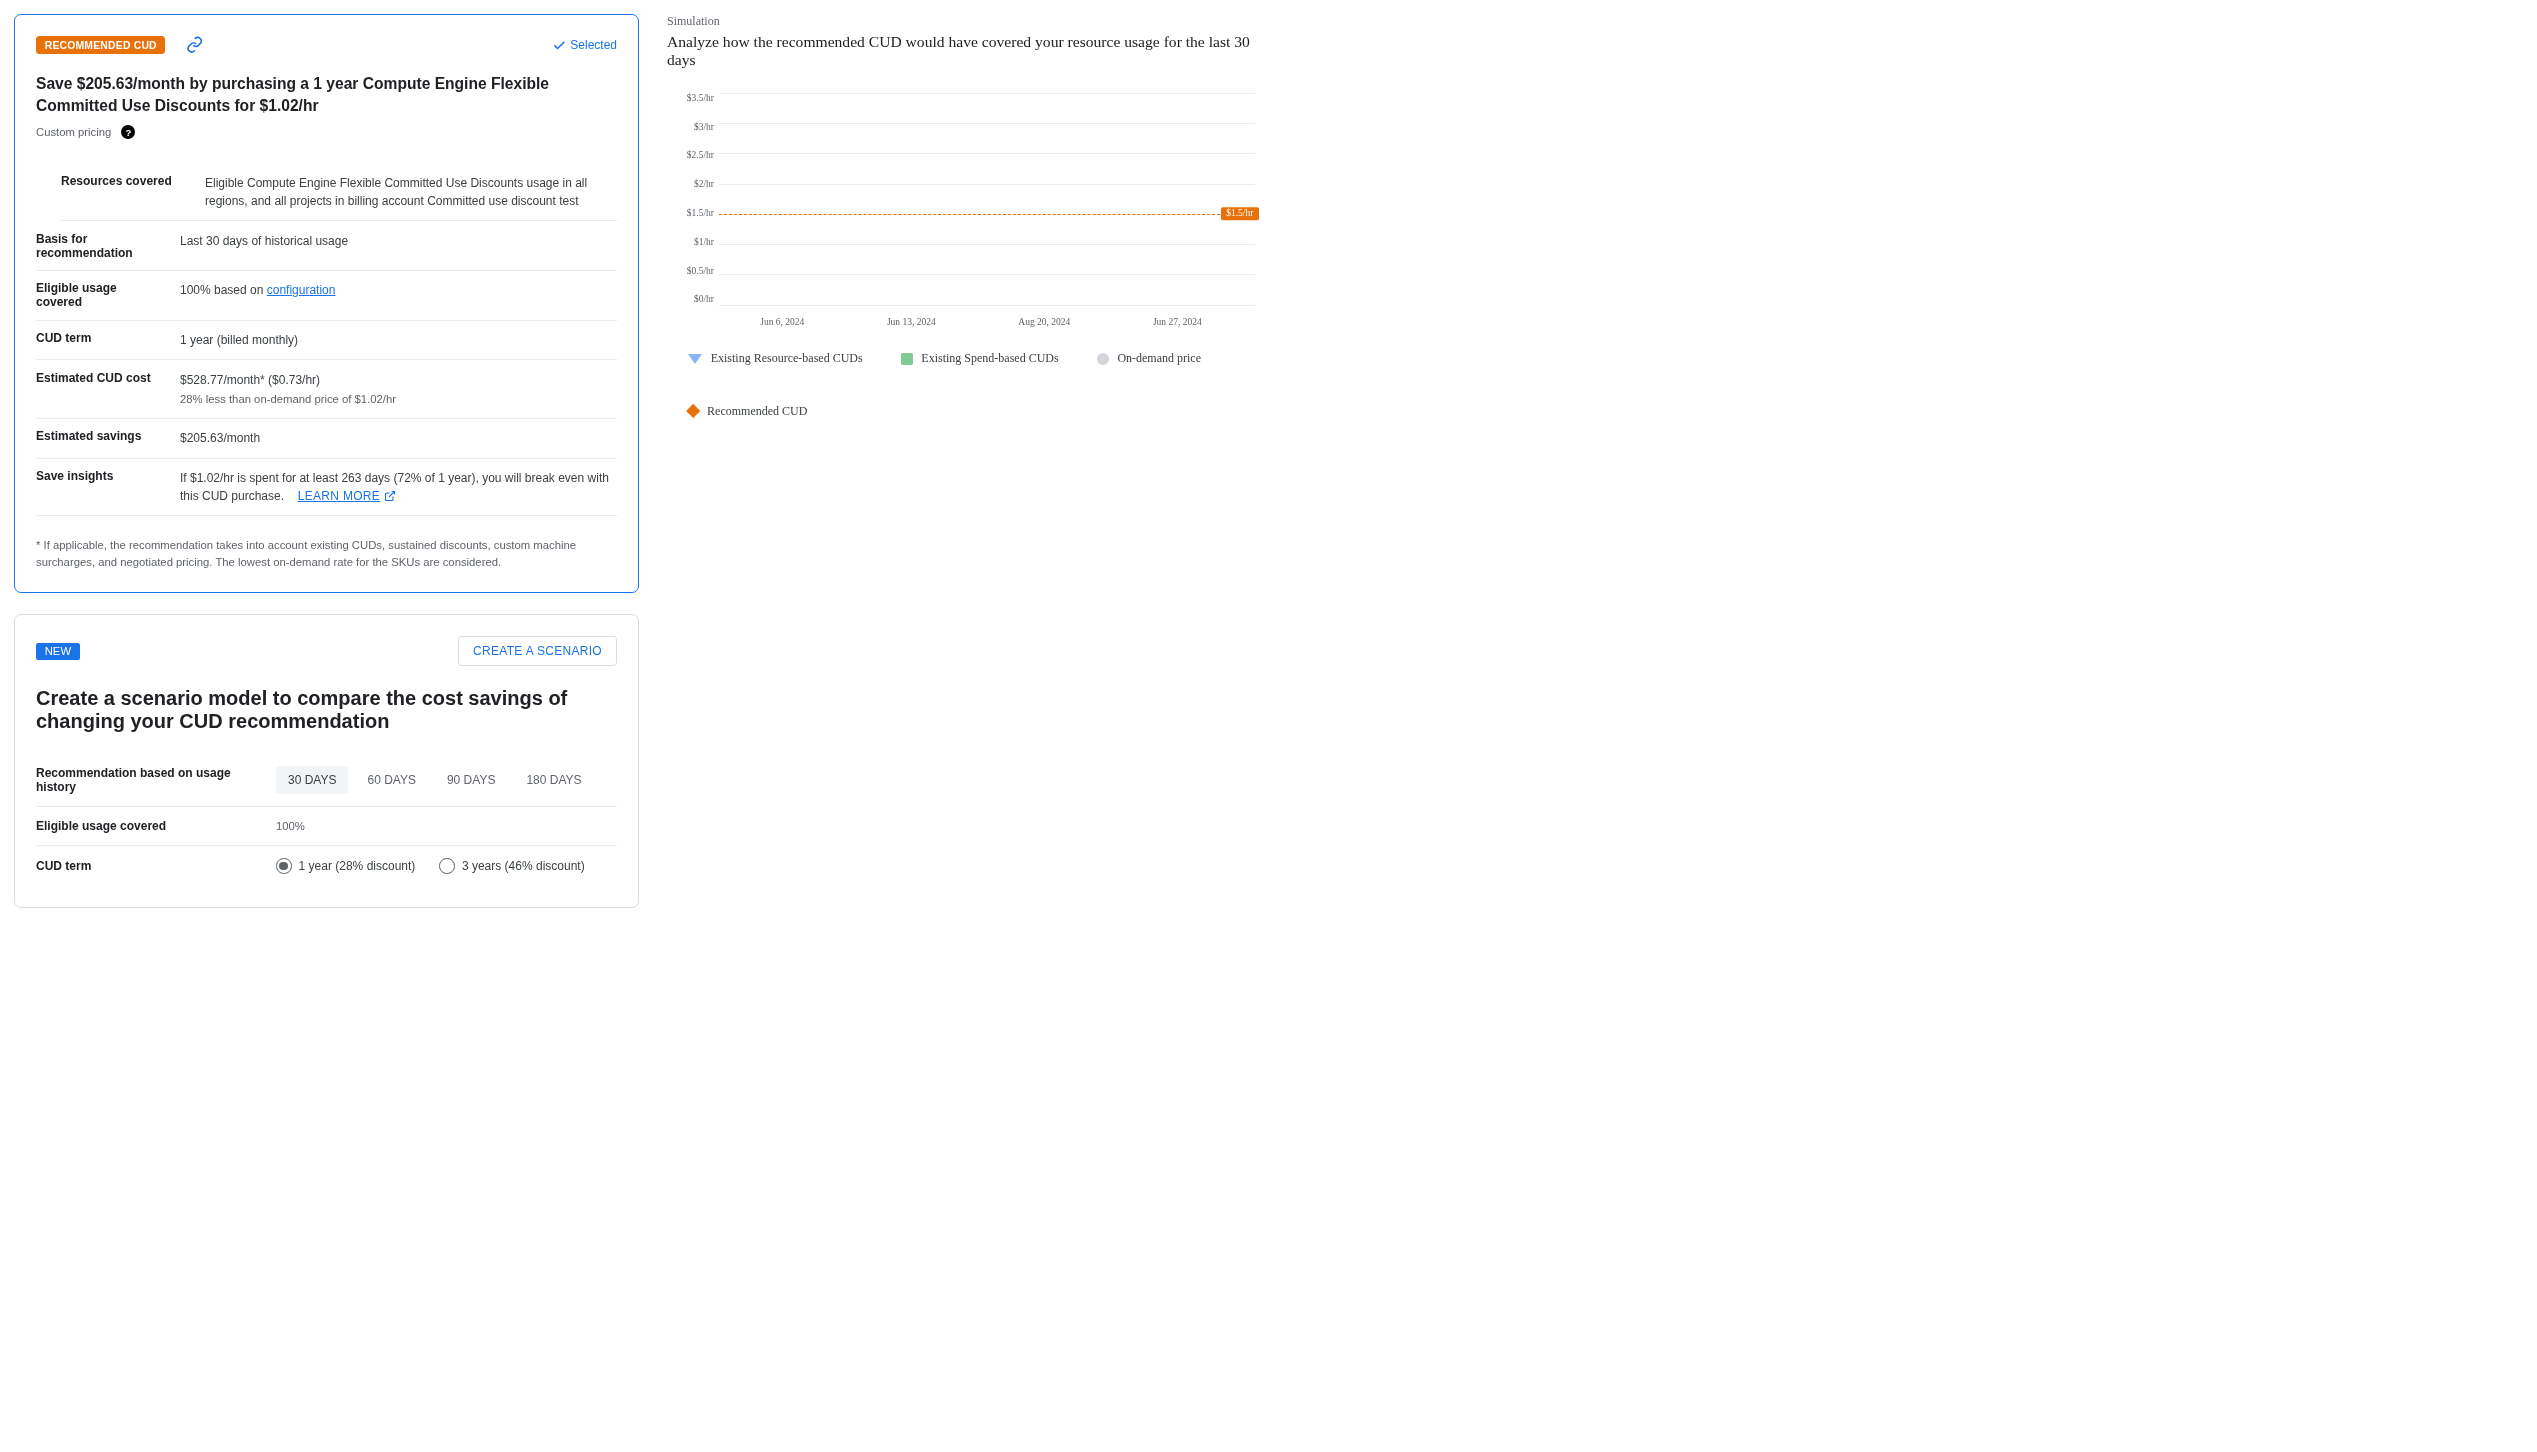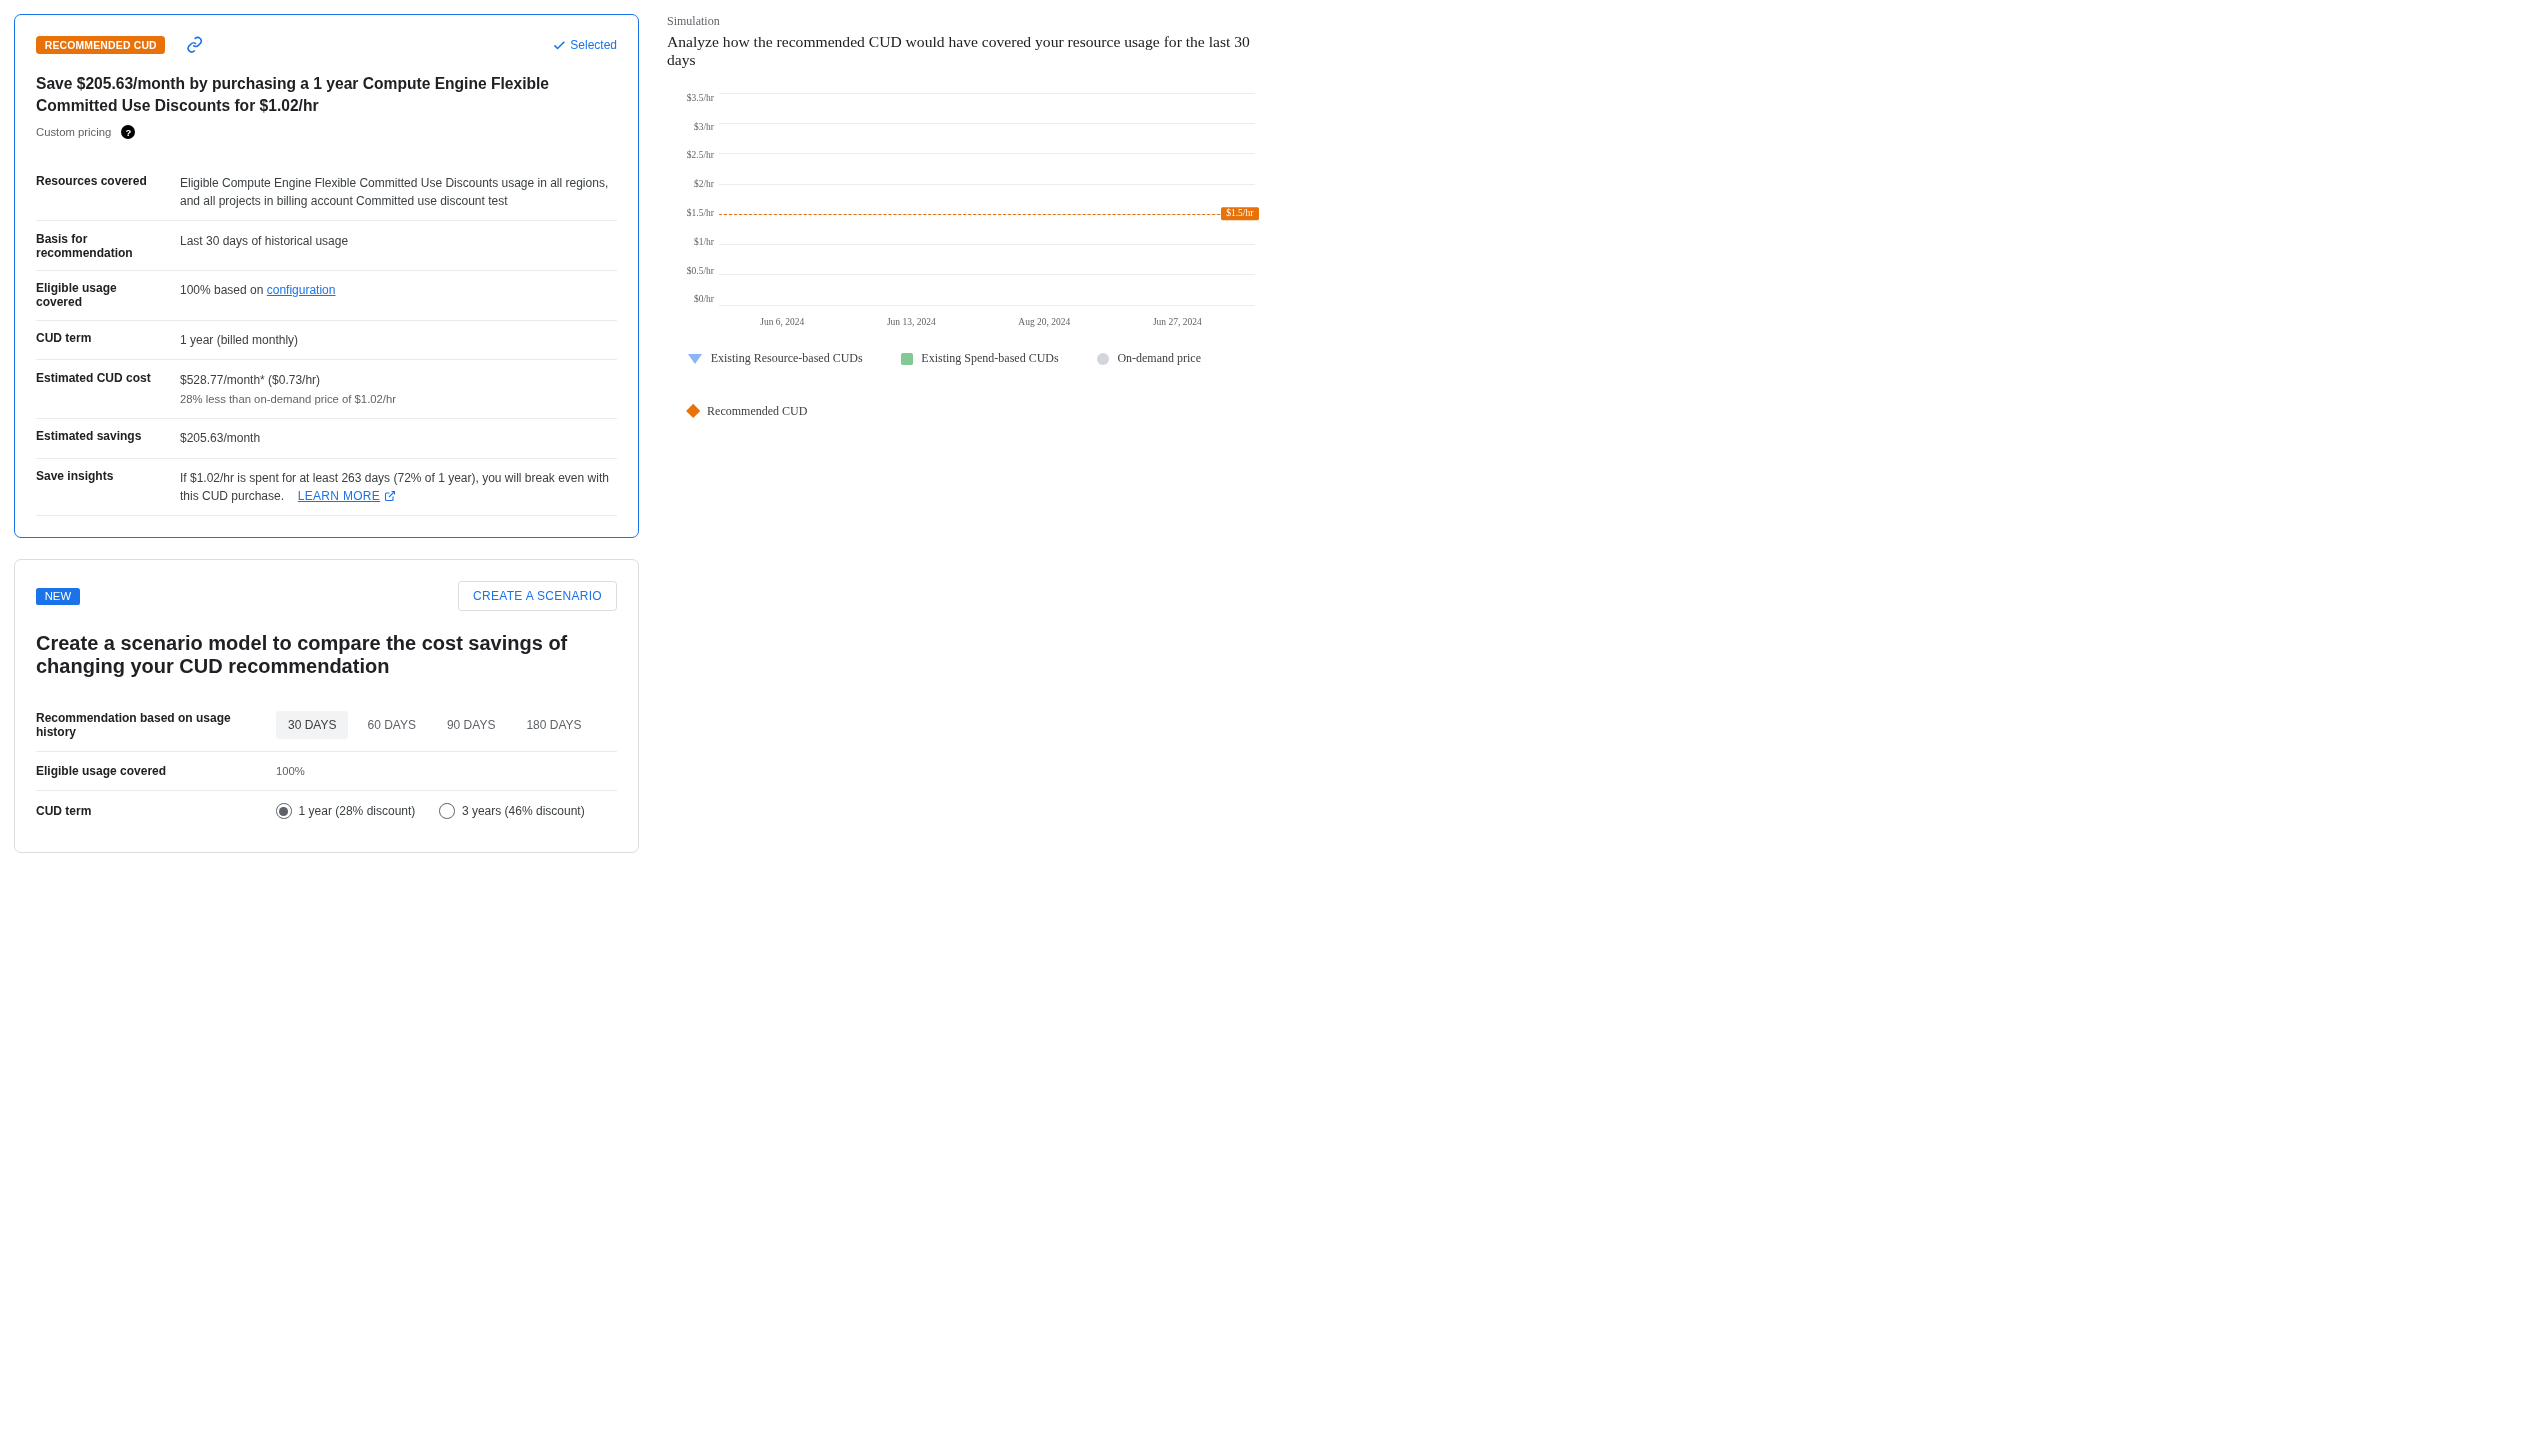--- a/index.html
+++ b/index.html
@@ -12,21 +12,21 @@
 .badge{display:inline-block;background:#e8710a;color:#fff;font-weight:700;font-size:10.4px;padding:3.5px 8.7px;border-radius:3.5px;letter-spacing:0.2px;}
 .badge-new{display:inline-block;background:#1a73e8;color:#fff;font-weight:500;font-size:11.3px;padding:2.6px 8.7px;border-radius:2.6px;}
 .card-top{display:flex;align-items:center;gap:21px;}
 .link-icon{color:#1a73e8;display:inline-flex;}
 .selected{margin-left:auto;color:#1a73e8;font-weight:500;display:inline-flex;align-items:center;gap:3.5px;}
 .headline{font-size:15.6px;font-weight:700;margin:19px 0 8.7px 0;line-height:1.4;}
 .subtle{color:#5f6368;font-size:11.3px;}
 .help-icon{display:inline-flex;width:14px;height:14px;border-radius:50%;background:#000;color:#fff;font-size:9.5px;align-items:center;justify-content:center;margin-left:7px;font-weight:700;}
 .rows{margin-top:24px;}
 .row{display:flex;border-bottom:0.9px solid #e8eaed;padding:10.4px 0;gap:14px;}
-.row:first-child{border-top:none;}
+.row:first-child{border-top:none;margin-left:25px;}
 .row-label{flex:0 0 130px;font-weight:700;font-size:12px;color:#202124;}
 .row-val{flex:1;color:#3c4043;font-size:12px;line-height:1.5;}
 .row-sub{color:#5f6368;font-size:11.3px;margin-top:1.7px;}
 a.config{color:#1a73e8;text-decoration:underline;}
 .learn{color:#1a73e8;font-weight:500;letter-spacing:0.3px;margin-left:10.4px;display:inline-flex;align-items:center;gap:3.5px;font-size:12px;}
 .foot{color:#5f6368;font-size:11.3px;margin-top:21px;line-height:1.5;}
 .card2-top{display:flex;align-items:center;}
 .btn-outline{margin-left:auto;background:#fff;border:0.9px solid #dadce0;border-radius:3.5px;color:#1a73e8;font-weight:500;font-size:12px;padding:7px 14px;letter-spacing:0.3px;cursor:pointer;}
 .scenario-head{font-size:20px;font-weight:700;margin:21px 0 21px 0;}
 .row2{display:flex;align-items:center;border-bottom:0.9px solid #e8eaed;padding:12px 0;gap:14px;}
@@ -125,20 +125,21 @@
               <span>LEARN MORE</span>
               <svg width="12" height="12" viewBox="0 0 24 24" fill="none" stroke="#1a73e8" stroke-width="2.2">
                   <path d="M18 13v6a2 2 0 0 1-2 2H5a2 2 0 0 1-2-2V8a2 2 0 0 1 2-2h6"></path>
                   <polyline points="15 3 21 3 21 9"></polyline>
                   <line x1="10" y1="14" x2="21" y2="3"></line>
                 </svg>
             </a>
           </div>
         </div>
       </div>
+      <div class="foot">* If applicable, the recommendation takes into account existing CUDs, sustained discounts, custom machine surcharges, and negotiated pricing. The lowest on-demand rate for the SKUs are considered.</div>
     </div>
 
     <div class="card2">
       <div class="card2-top">
         <span class="badge-new">NEW</span>
         <button class="btn-outline">CREATE A SCENARIO</button>
       </div>
       <div class="scenario-head">Create a scenario model to compare the cost savings of changing your CUD recommendation</div>
       <div class="row2">
         <div class="row2-label">Recommendation based on usage history</div>

